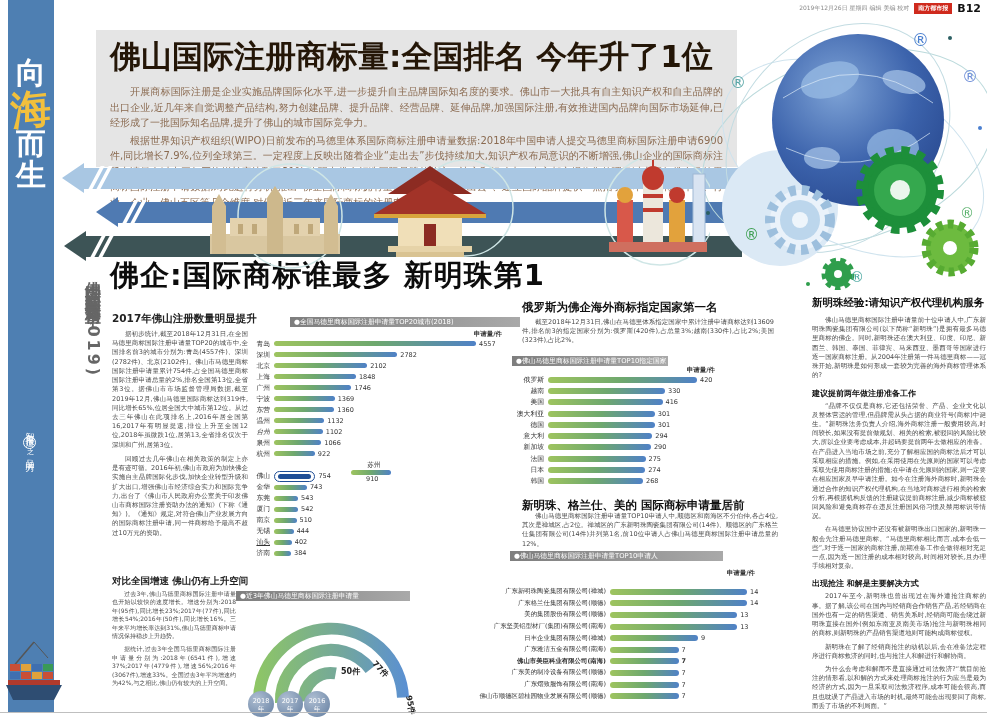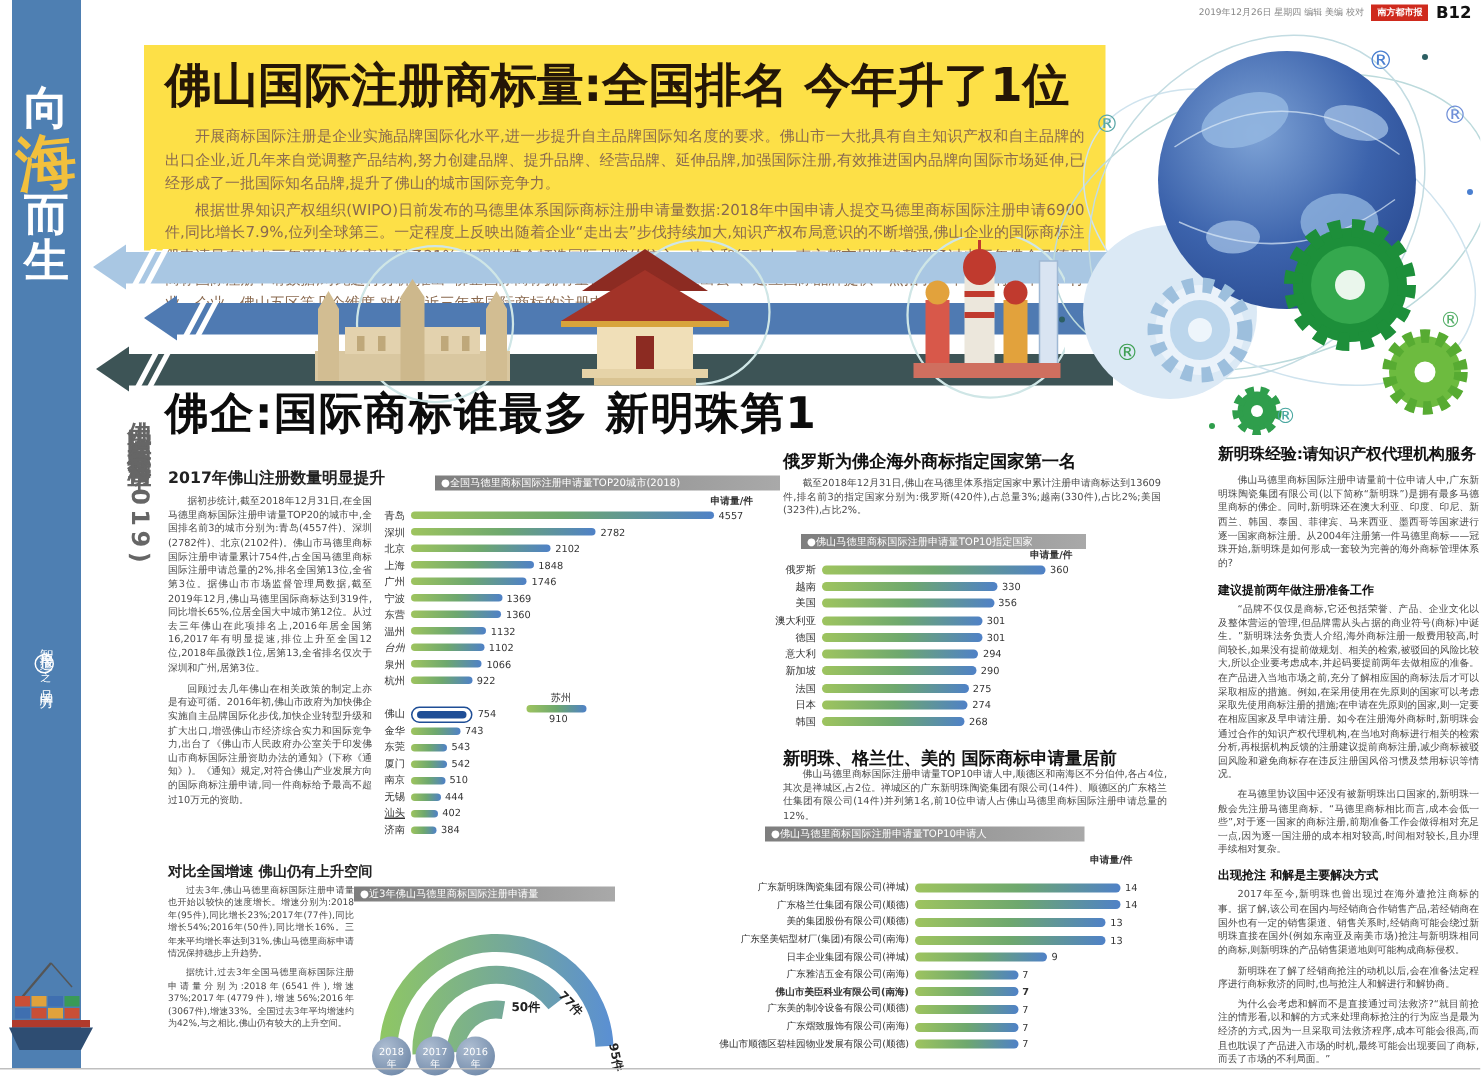--- a/index.html
+++ b/index.html
@@ -11,21 +11,21 @@
   #banner .btitle{position:absolute;left:0;top:58px;width:46px;text-align:center;color:#fff;font-weight:bold;line-height:1.02;}
   #banner .btitle .ch{display:block;font-size:30px;}
   #banner .btitle .ch.gold{color:#f2c03c;font-size:40px;transform:rotate(-6deg);}
   #banner .bsub{position:absolute;left:15px;top:425px;writing-mode:vertical-rl;color:#fff;font-size:9px;letter-spacing:2px;}
   #banner .bsub .circ{display:inline-block;border:1px solid #fff;border-radius:50%;width:11px;height:11px;line-height:11px;text-align:center;font-size:7px;margin:3px 0;}
   
   #meta{right:6px;top:2px;display:flex;align-items:center;gap:5px;font-size:6px;color:#888;}
   #meta .badge{background:#cf2a1d;color:#fff;padding:1px 4px;font-size:6px;font-weight:bold;}
   #meta .pno{font-size:11px;font-weight:bold;color:#111;}
   
-  #titlebox{left:96px;top:30px;width:641px;height:137px;background:#fde047;padding:6px 14px;box-sizing:border-box;}
+  #titlebox{left:96px;top:30px;width:641px;height:137px;background:#e5e5e5;padding:6px 14px;box-sizing:border-box;}
   #titlebox h1{margin:0 0 6px 0;font-size:31px;font-weight:900;color:#241607;letter-spacing:0;}
   #titlebox p{margin:0 0 2px 0;font-size:10px;line-height:1.55;color:#8a6a50;text-align:justify;text-indent:2em;}
   
   .arrow{position:absolute;height:21px;z-index:1;}
   .arrow .head{position:absolute;left:-22px;top:-5px;width:0;height:0;border-style:solid;border-width:15.5px 22px 15.5px 0;border-color:transparent;}
   .arrow .gap1,.arrow .gap2{position:absolute;top:-2px;width:4px;height:25px;background:#fff;transform:skewX(-28deg);}
   .arrow .gap1{left:10px;} .arrow .gap2{left:18px;}
   #arr1{left:84px;top:168px;width:658px;background:#a9c7e3;} #arr1 .head{border-right-color:#a9c7e3;}
   #arr2{left:118px;top:202px;width:624px;background:#4f7ab2;} #arr2 .head{border-right-color:#4f7ab2;}
   #arr3{left:86px;top:236px;width:656px;background:#3d5456;} #arr3 .head{border-right-color:#3d5456;}
@@ -367,37 +367,37 @@
     <circle cx="81" cy="104" r="13" fill="url(#gBadge)"></circle>
     <text x="81" y="103" font-size="6.5" fill="#fff" text-anchor="middle">2016</text>
     <text x="81" y="111" font-size="6.5" fill="#fff" text-anchor="middle">年</text>
   </g>
 </svg>
 
 <div class="abs h3" id="h3-russia">俄罗斯为佛企海外商标指定国家第一名</div>
 <div class="abs bodytext" id="russia-text">
   <p>截至2018年12月31日,佛山在马德里体系指定国家中累计注册申请商标达到13609件,排名前3的指定国家分别为:俄罗斯(420件),占总量3%;越南(330件),占比2%;美国(323件),占比2%。</p>
 </div>
-<div class="hbar" style="left:534px;top:356px;width:190px">●佛山马德里商标国际注册申请量TOP10指定国家</div>
+<div class="hbar" style="left:512px;top:356px;width:156px">●佛山马德里商标国际注册申请量TOP10指定国家</div>
 <div class="unit" style="left:613px;top:366px;width:102px">申请量/件</div>
 <div class="rows" id="rows-countries" style="left:498px;top:374px">
     <div class="crow c2" style="height: 11.3px;">
       <span class="clab" style="width: 46px;">俄罗斯</span>
       <span class="cbar" style="width: 149px;"></span>
-      <span class="cval">360</span>
+      <span class="cval">420</span>
     </div>
     <div class="crow c2" style="height: 11.3px;">
       <span class="clab" style="width: 46px;">越南</span>
       <span class="cbar" style="width: 117.071px;"></span>
       <span class="cval">330</span>
     </div>
     <div class="crow c2" style="height: 11.3px;">
       <span class="clab" style="width: 46px;">美国</span>
       <span class="cbar" style="width: 114.588px;"></span>
-      <span class="cval">356</span>
+      <span class="cval">416</span>
     </div>
     <div class="crow c2" style="height: 11.3px;">
       <span class="clab" style="width: 46px;">澳大利亚</span>
       <span class="cbar" style="width: 106.783px;"></span>
       <span class="cval">301</span>
     </div>
     <div class="crow c2" style="height: 11.3px;">
       <span class="clab" style="width: 46px;">德国</span>
       <span class="cbar" style="width: 106.783px;"></span>
       <span class="cval">301</span>

